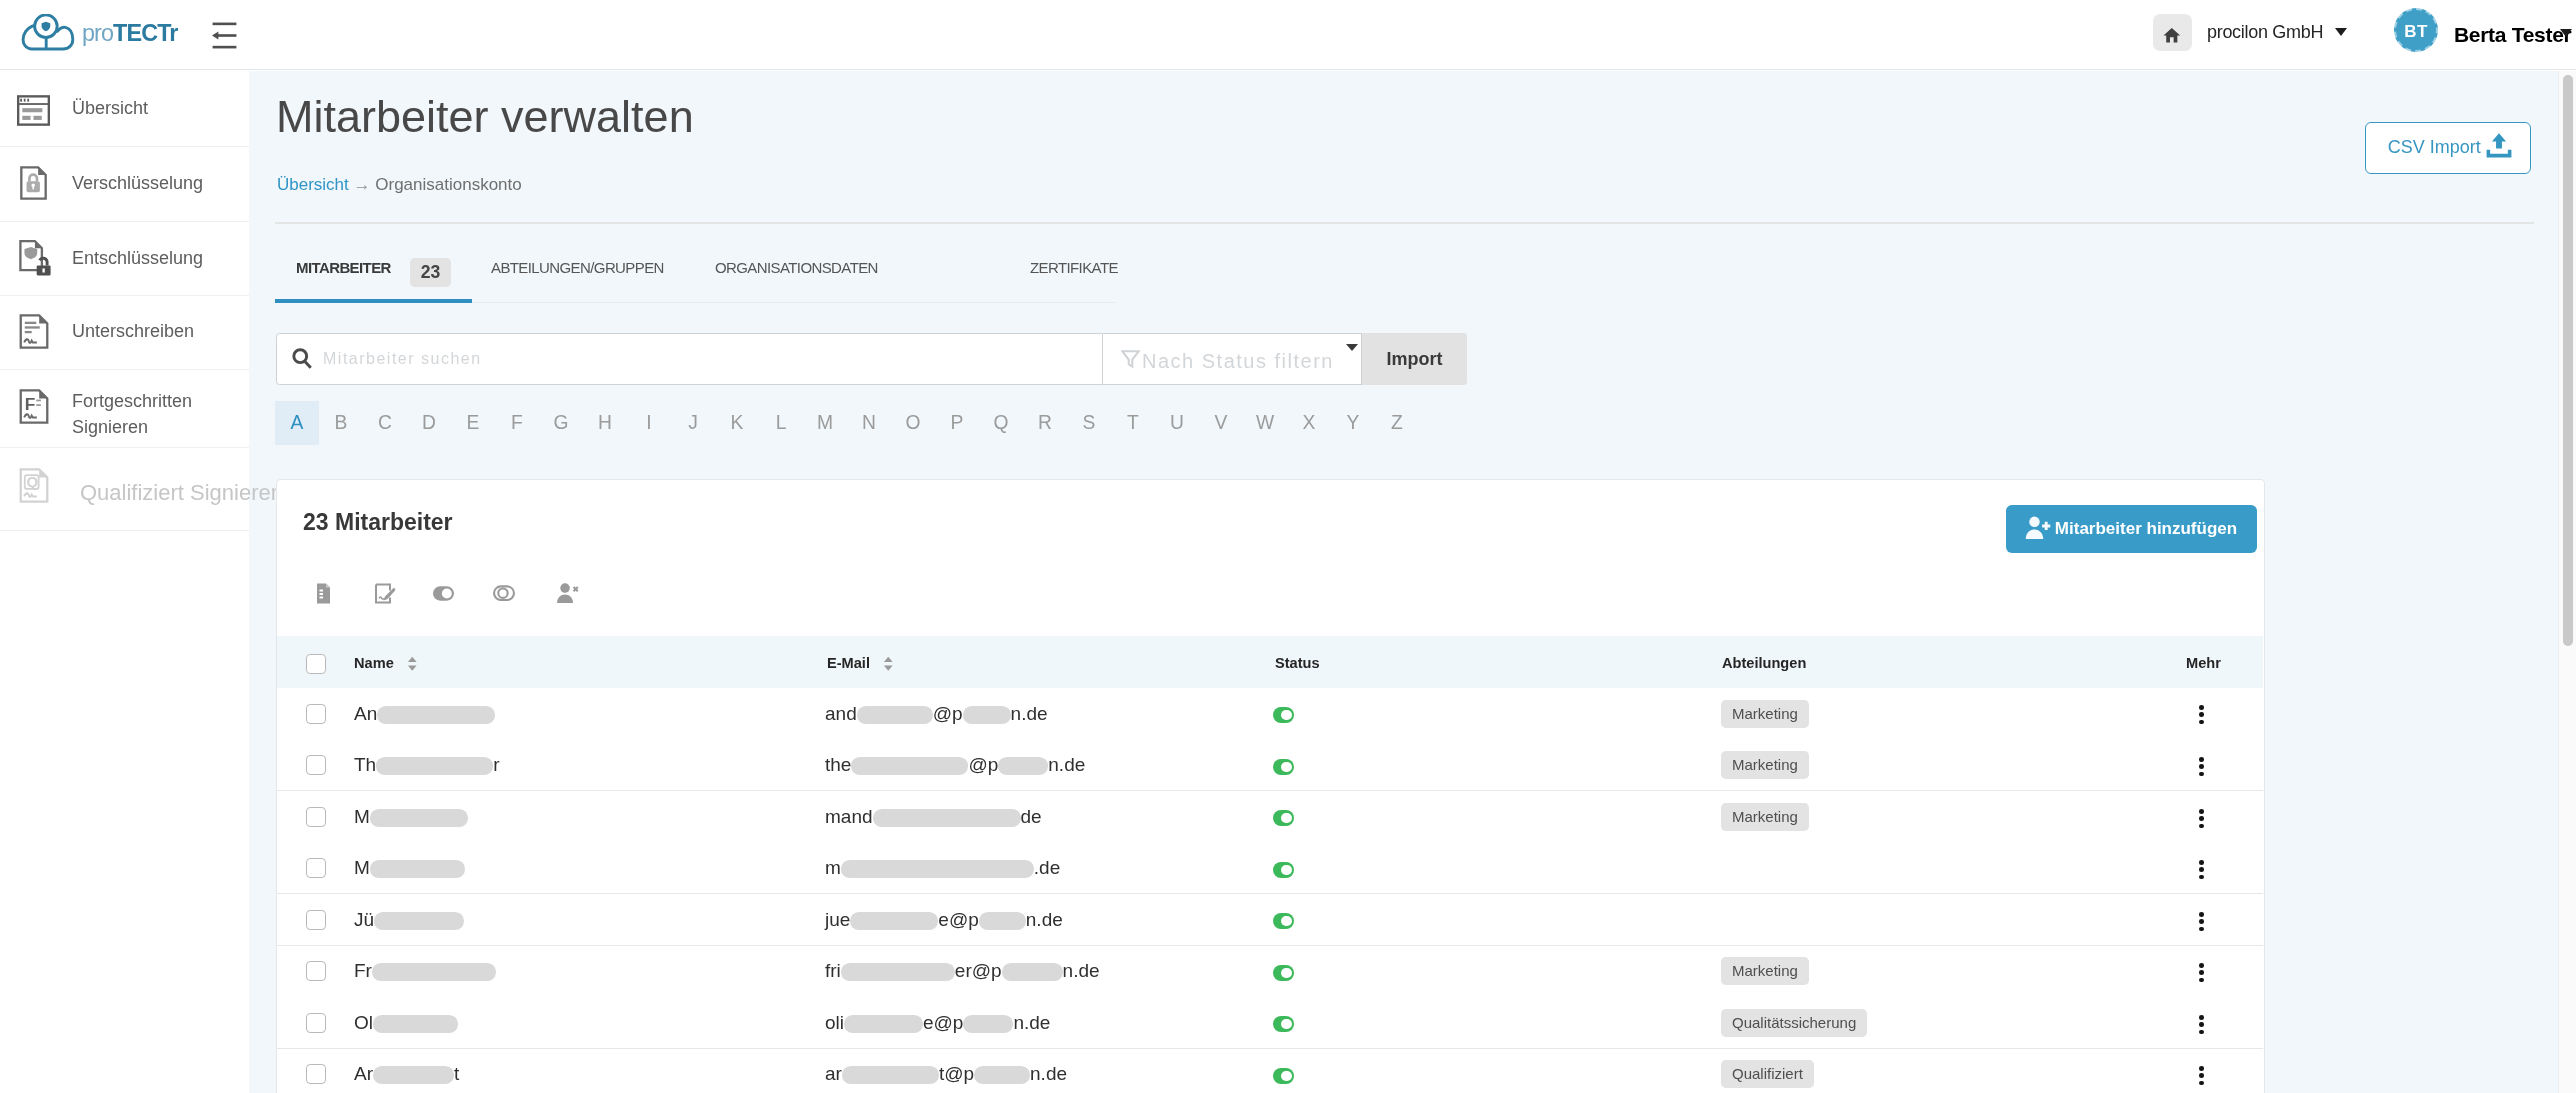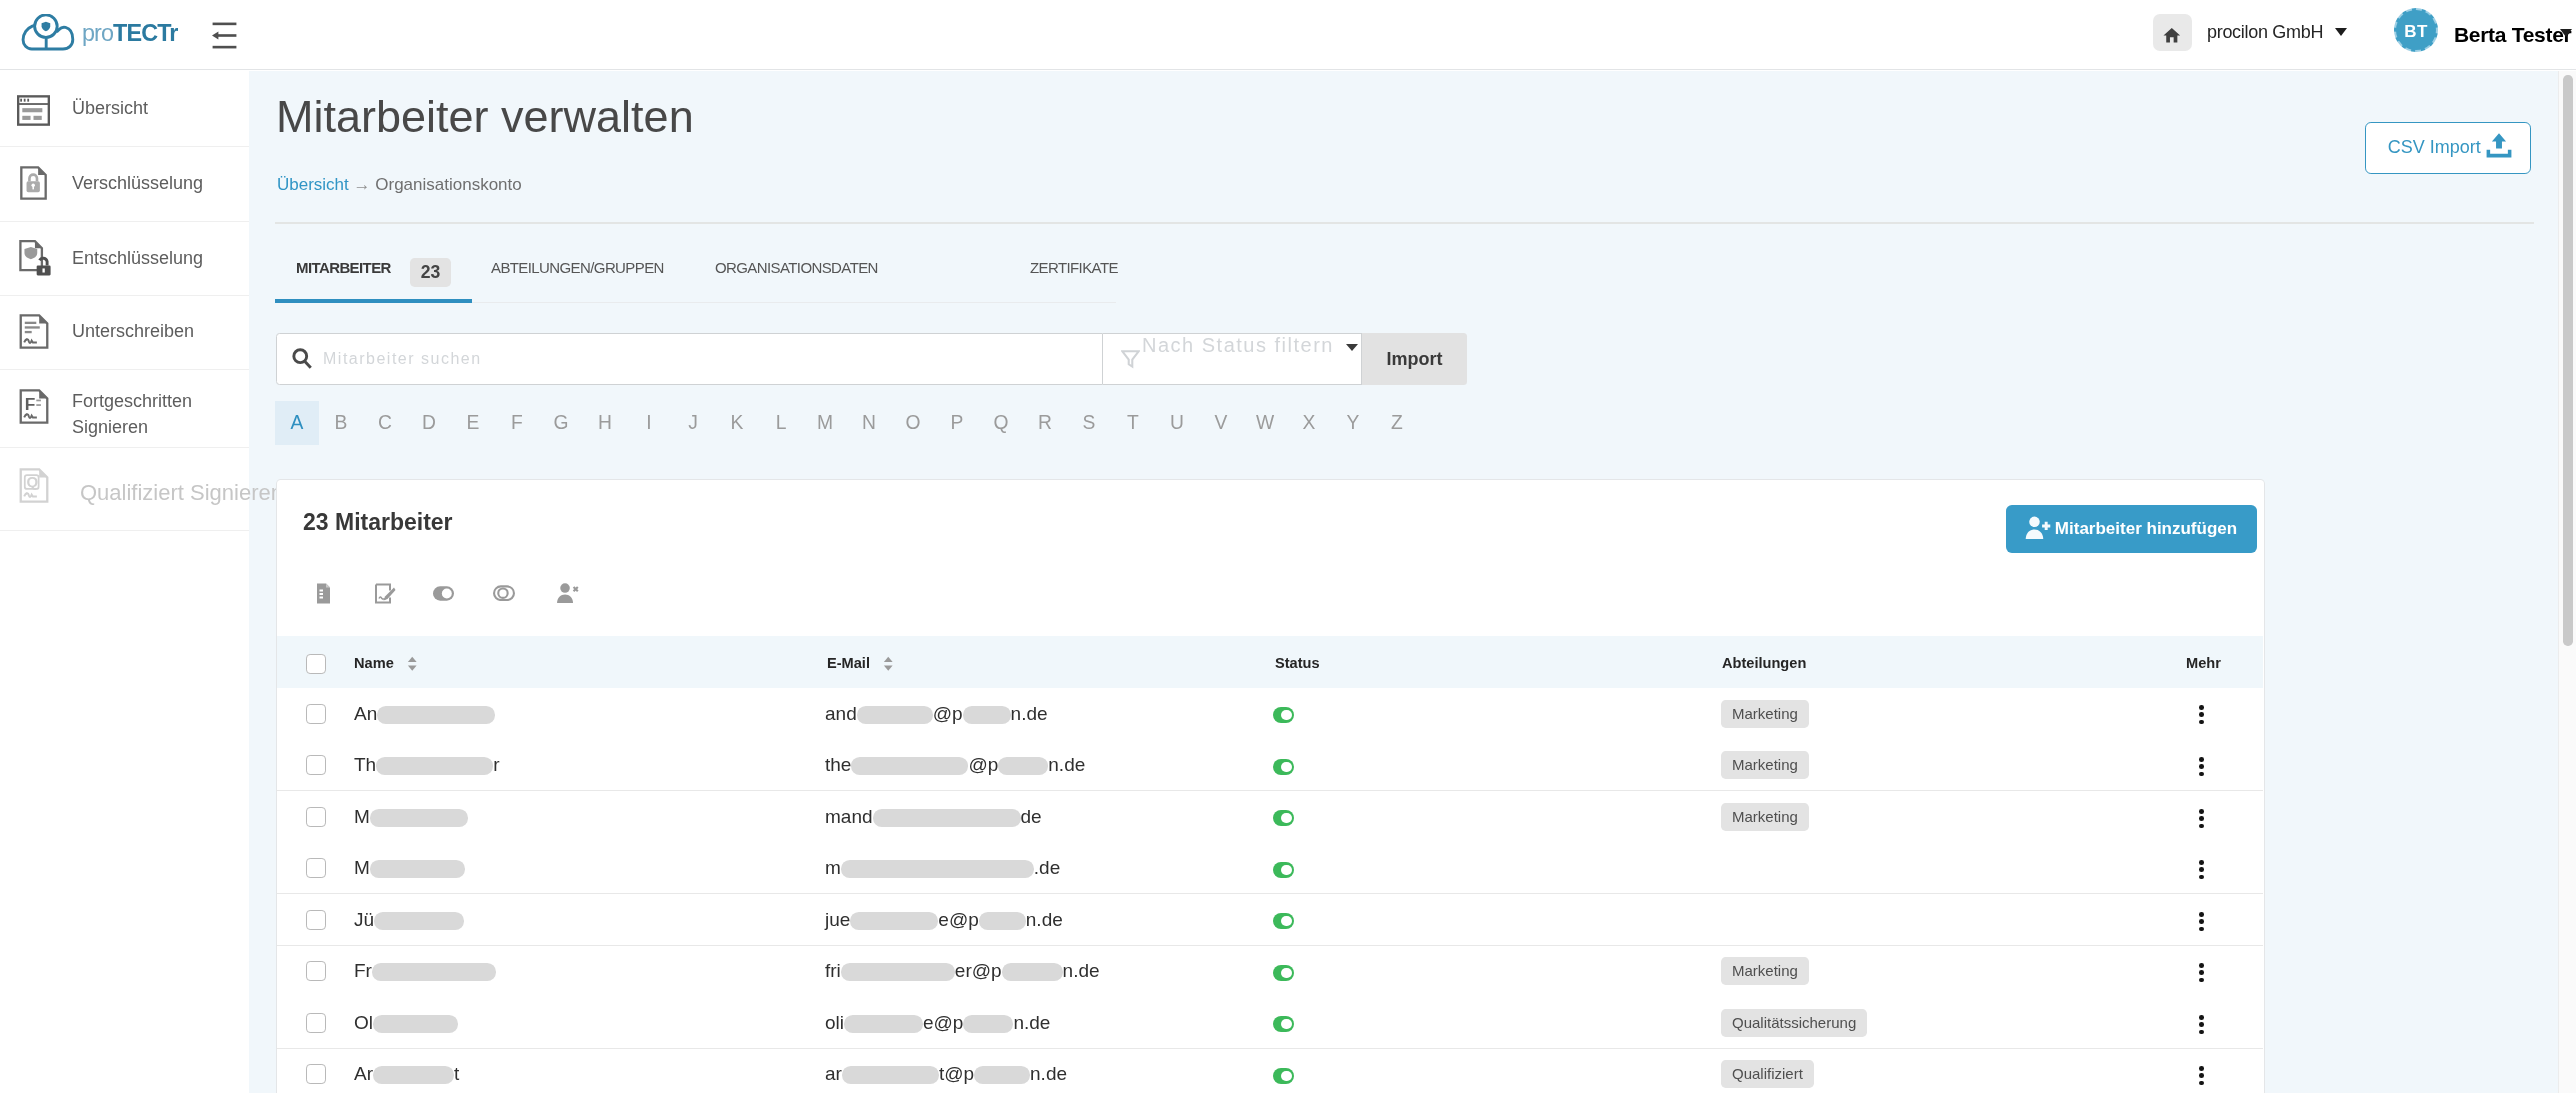--- a/index.html
+++ b/index.html
@@ -36,21 +36,21 @@
   .tab.act { font-weight:bold; color:#3a3a3a; }
   .badge23 { position:absolute; left:410px; top:258px; width:41px; height:29px; background:#e3e3e3; border-radius:4.7px; font-size:17.6px; font-weight:bold; color:#444; text-align:center; line-height:29px; }
 
   
   .csv-btn { position:absolute; left:2365px; top:122px; width:166px; height:52px; background:#fff; border:1.8px solid #3596c2; border-radius:5.9px; color:#3596c2; font-size:18px; line-height:49px; text-align:left; padding-left:21.7px; }
 
   
   .search-input { position:absolute; left:276px; top:333px; width:827px; height:52px; background:#fff; border:1.2px solid #cfd2d4; border-radius:3.5px 0 0 3.5px; }
   .search-ph { position:absolute; left:323px; top:350px; font-size:16px; letter-spacing:1.5px; color:#d3d6d9; }
   .filter-box { position:absolute; left:1103px; top:333px; width:259px; height:52px; background:#fff; border:1.2px solid #cfd2d4; border-left:none; }
-  .filter-ph { position:absolute; left:1142px; top:334px; font-size:20px; letter-spacing:1.5px; color:#d3d6d9; }
+  .filter-ph { position:absolute; left:1142px; top:350px; font-size:20px; letter-spacing:1.5px; color:#d3d6d9; }
   .suchen-btn { position:absolute; left:1362px; top:333px; width:105px; height:52px; background:#e2e2e2; border-radius:0 3.5px 3.5px 0; font-size:18px; font-weight:bold; color:#3a3a3a; text-align:center; line-height:52px; }
 
   
   .alpha { position:absolute; left:275px; top:401px; width:1159px; height:44px; }
   .alpha span { display:inline-block; width:44px; height:44px; line-height:44px; text-align:center; font-size:19.3px; color:#9b9b9b; }
   .alpha span.on { background:#e0edf6; color:#2e8fc0; }
 
   
   .card { position:absolute; left:276px; top:479px; width:1989px; height:644px; background:#fff; border:1.2px solid #e4e6e8; border-radius:4.7px 4.7px 0 0; border-bottom:none; }
   .card-h1 { position:absolute; left:303px; top:509px; font-size:23px; font-weight:bold; color:#383838; }

